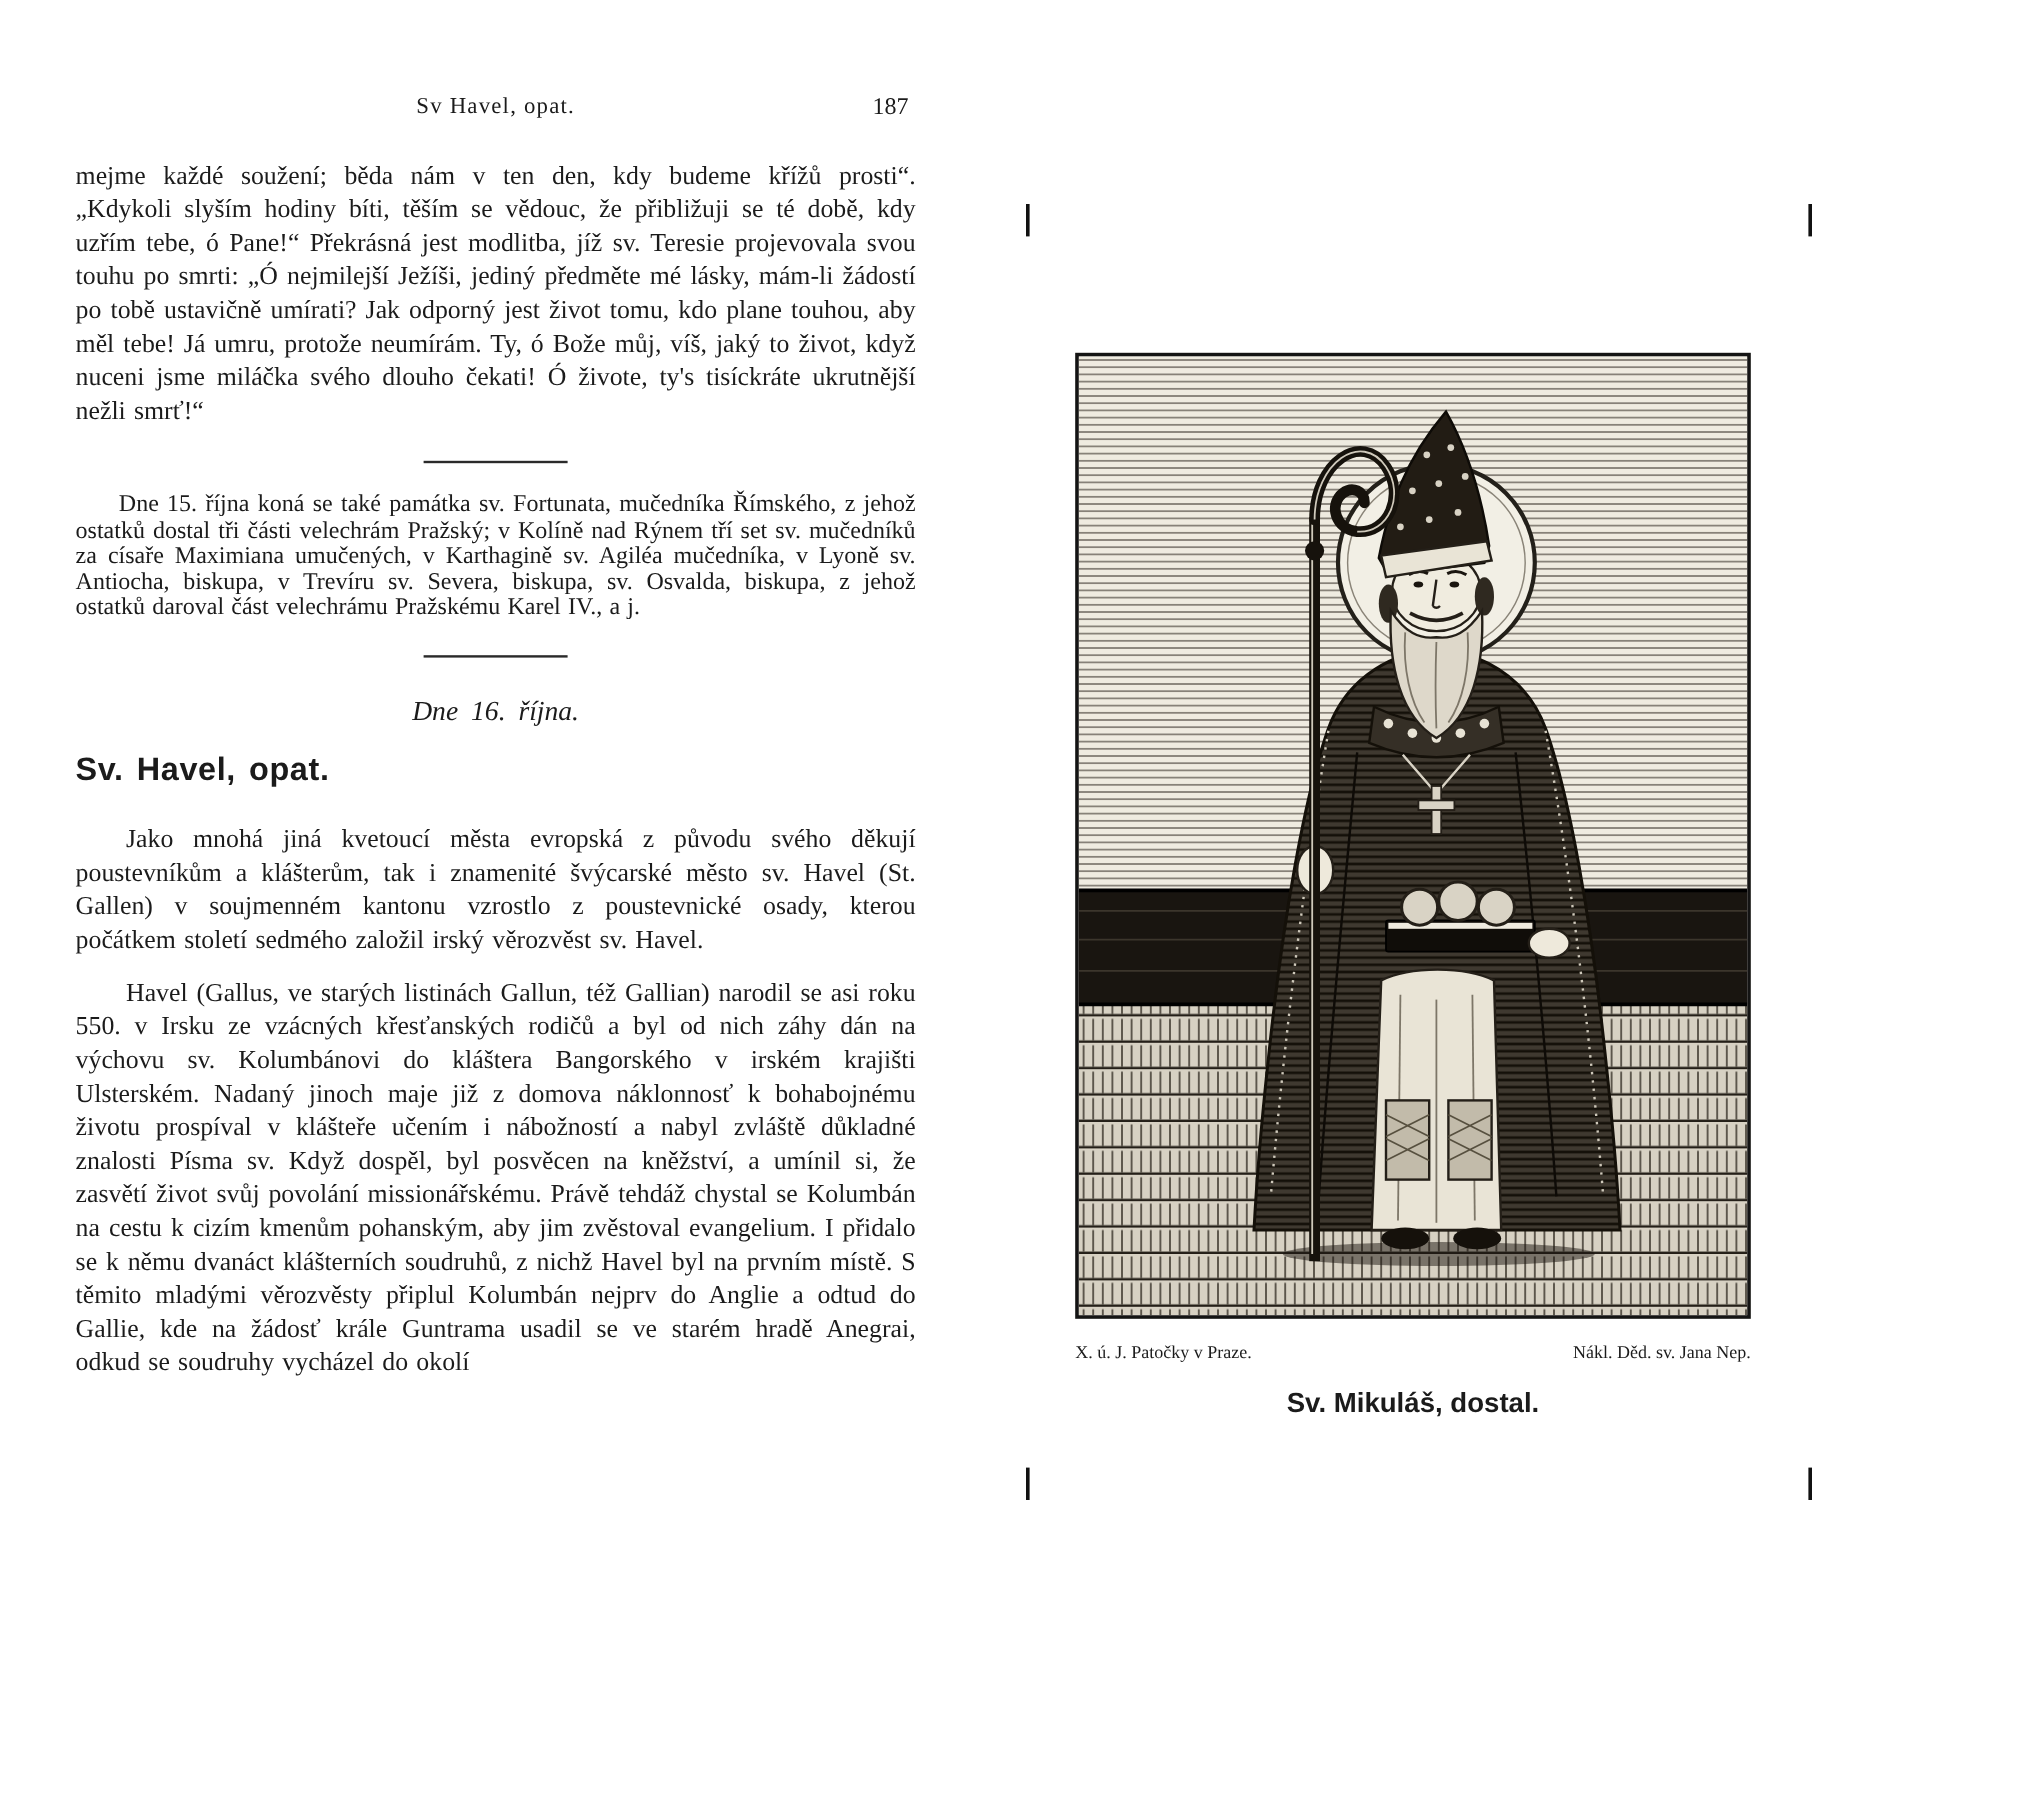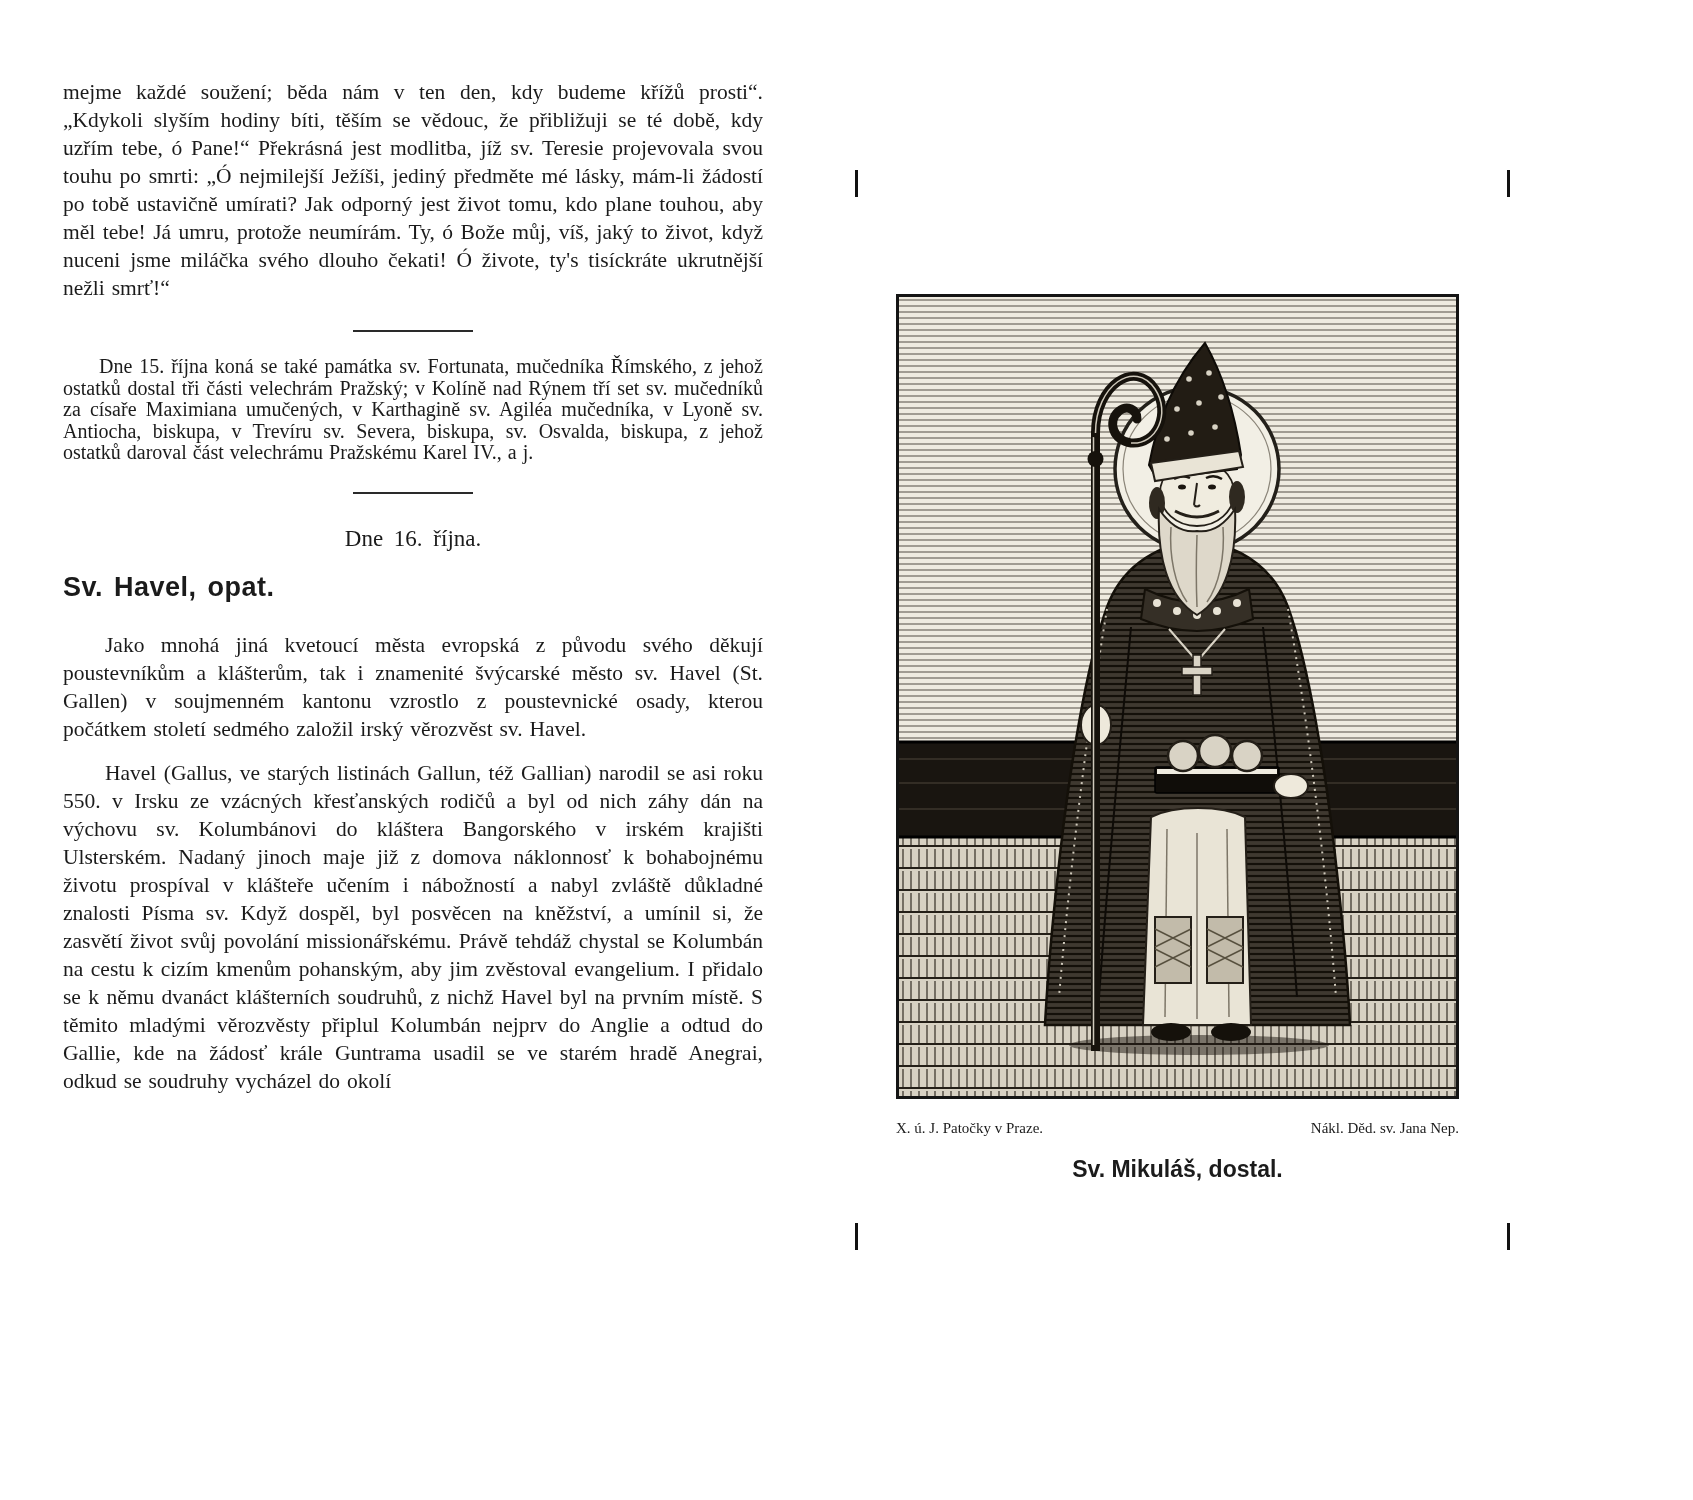--- a/index.html
+++ b/index.html
@@ -12,21 +12,21 @@
 
   
   .page-left { position: absolute; left: 63px; top: 78px; width: 700px; }
   .running-head { position: relative; height: 30px; margin-bottom: 24px; font-size: 19px; }
   .running-title { position: absolute; left: 50%; transform: translateX(-50%); letter-spacing: 1px; white-space: nowrap; }
   .page-number { position: absolute; right: 6px; top: 0; font-size: 20px; }
   .body-text { font-size: 21.5px; line-height: 28px; text-align: justify; word-spacing: 1.5px; }
   .indent { text-indent: 42px; }
   .rule { width: 120px; border-top: 2px solid #2a2a2a; margin: 28px auto 24px; }
   .note { font-size: 20px; line-height: 21.5px; text-align: justify; text-indent: 36px; word-spacing: 1px; }
-  .date-heading { font-size: 23px; font-weight: 400; text-align: center; margin: 32px 0 20px; word-spacing: 5px; }
+  .date-heading { font-size: 23px; font-weight: 400; text-align: center; margin: 32px 0 20px; word-spacing: 5px; font-style: italic; }
   .section-heading {
     font-family: "Liberation Sans", sans-serif; font-size: 27px; font-weight: 700;
     text-align: left; margin: 0 0 28px; letter-spacing: 0.5px; word-spacing: 3px;
   }
   .para-space { margin-top: 16px; }
 
   
   .page-right { position: absolute; left: 855px; top: 170px; width: 655px; height: 1080px; }
   .crop-mark { position: absolute; width: 3px; height: 27px; background: #111; }
   .cm-tl { left: 0; top: 0; }
@@ -48,20 +48,24 @@
     font-family: "Liberation Sans", sans-serif; font-size: 23px; font-weight: 700;
   }
 </style>
 </head>
 <body>
 
 <div class="spread">
 
   <div class="page-left">
 
+    <div class="running-head">
+      <span class="running-title">Sv Havel, opat.</span>
+      <span class="page-number">187</span>
+    </div>
 
     <p class="body-text">mejme každé soužení; běda nám v ten den, kdy budeme křížů prosti“. „Kdykoli slyším hodiny bíti, těším se vědouc, že přibližuji se té době, kdy uzřím tebe, ó Pane!“ Překrásná jest modlitba, jíž sv. Teresie projevovala svou touhu po smrti: „Ó nejmilejší Ježíši, jediný předměte mé lásky, mám-li žádostí po tobě ustavičně umírati? Jak odporný jest život tomu, kdo plane touhou, aby měl tebe! Já umru, protože neumírám. Ty, ó Bože můj, víš, jaký to život, když nuceni jsme miláčka svého dlouho čekati! Ó živote, ty's tisíckráte ukrutnější nežli smrť!“</p>
 
     <div class="rule"></div>
 
     <p class="note">Dne 15. října koná se také památka sv. Fortunata, mučedníka Římského, z jehož ostatků dostal tři části velechrám Pražský; v Kolíně nad Rýnem tří set sv. mučedníků za císaře Maximiana umučených, v Karthagině sv. Agiléa mučedníka, v Lyoně sv. Antiocha, biskupa, v Trevíru sv. Severa, biskupa, sv. Osvalda, biskupa, z jehož ostatků daroval část velechrámu Pražskému Karel IV., a j.</p>
 
     <div class="rule"></div>
 
     <div class="date-heading">Dne 16. října.</div>

